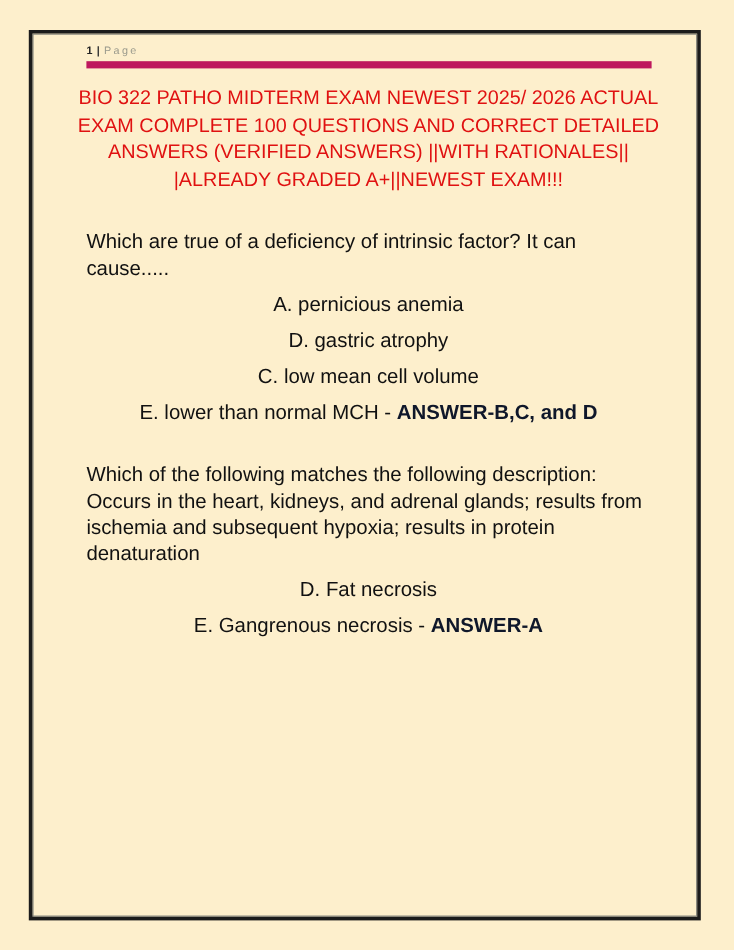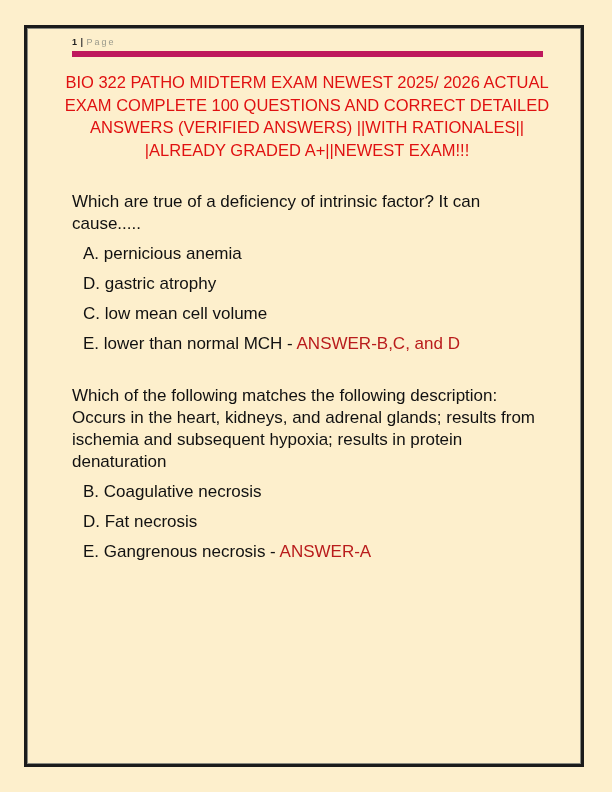--- a/index.html
+++ b/index.html
@@ -65,24 +65,26 @@
       left: 72px;
       top: 191px;
       width: 470px;
       font-size: 17px;
       line-height: 22px;
     }
     .question {
       margin: 0;
     }
     .option {
-      margin: 8px 0 0 11px;
+      margin: 8px 0 0 0;
+      text-align: center;
     }
     .answer {
-      color: #b91c1c;
+      color: #0f172a;
+      font-weight: bold;
     }
     .spacer {
       height: 30px;
     }
   </style>
 </head>
 <body>
 
 <div class="page-border"></div>
 
@@ -101,18 +103,17 @@
     <p class="option">A. pernicious anemia</p>
     <p class="option">D. gastric atrophy</p>
     <p class="option">C. low mean cell volume</p>
     <p class="option"><span>E. lower than normal MCH - </span><span class="answer">ANSWER-B,C, and D</span></p>
   </div>
 
   <div class="spacer"></div>
 
   <div>
     <p class="question">Which of the following matches the following description: Occurs in the heart, kidneys, and adrenal glands; results from ischemia and subsequent hypoxia; results in protein denaturation</p>
-    <p class="option">B. Coagulative necrosis</p>
     <p class="option">D. Fat necrosis</p>
     <p class="option"><span>E. Gangrenous necrosis - </span><span class="answer">ANSWER-A</span></p>
   </div>
 
 </div>
 
 </body></html>

